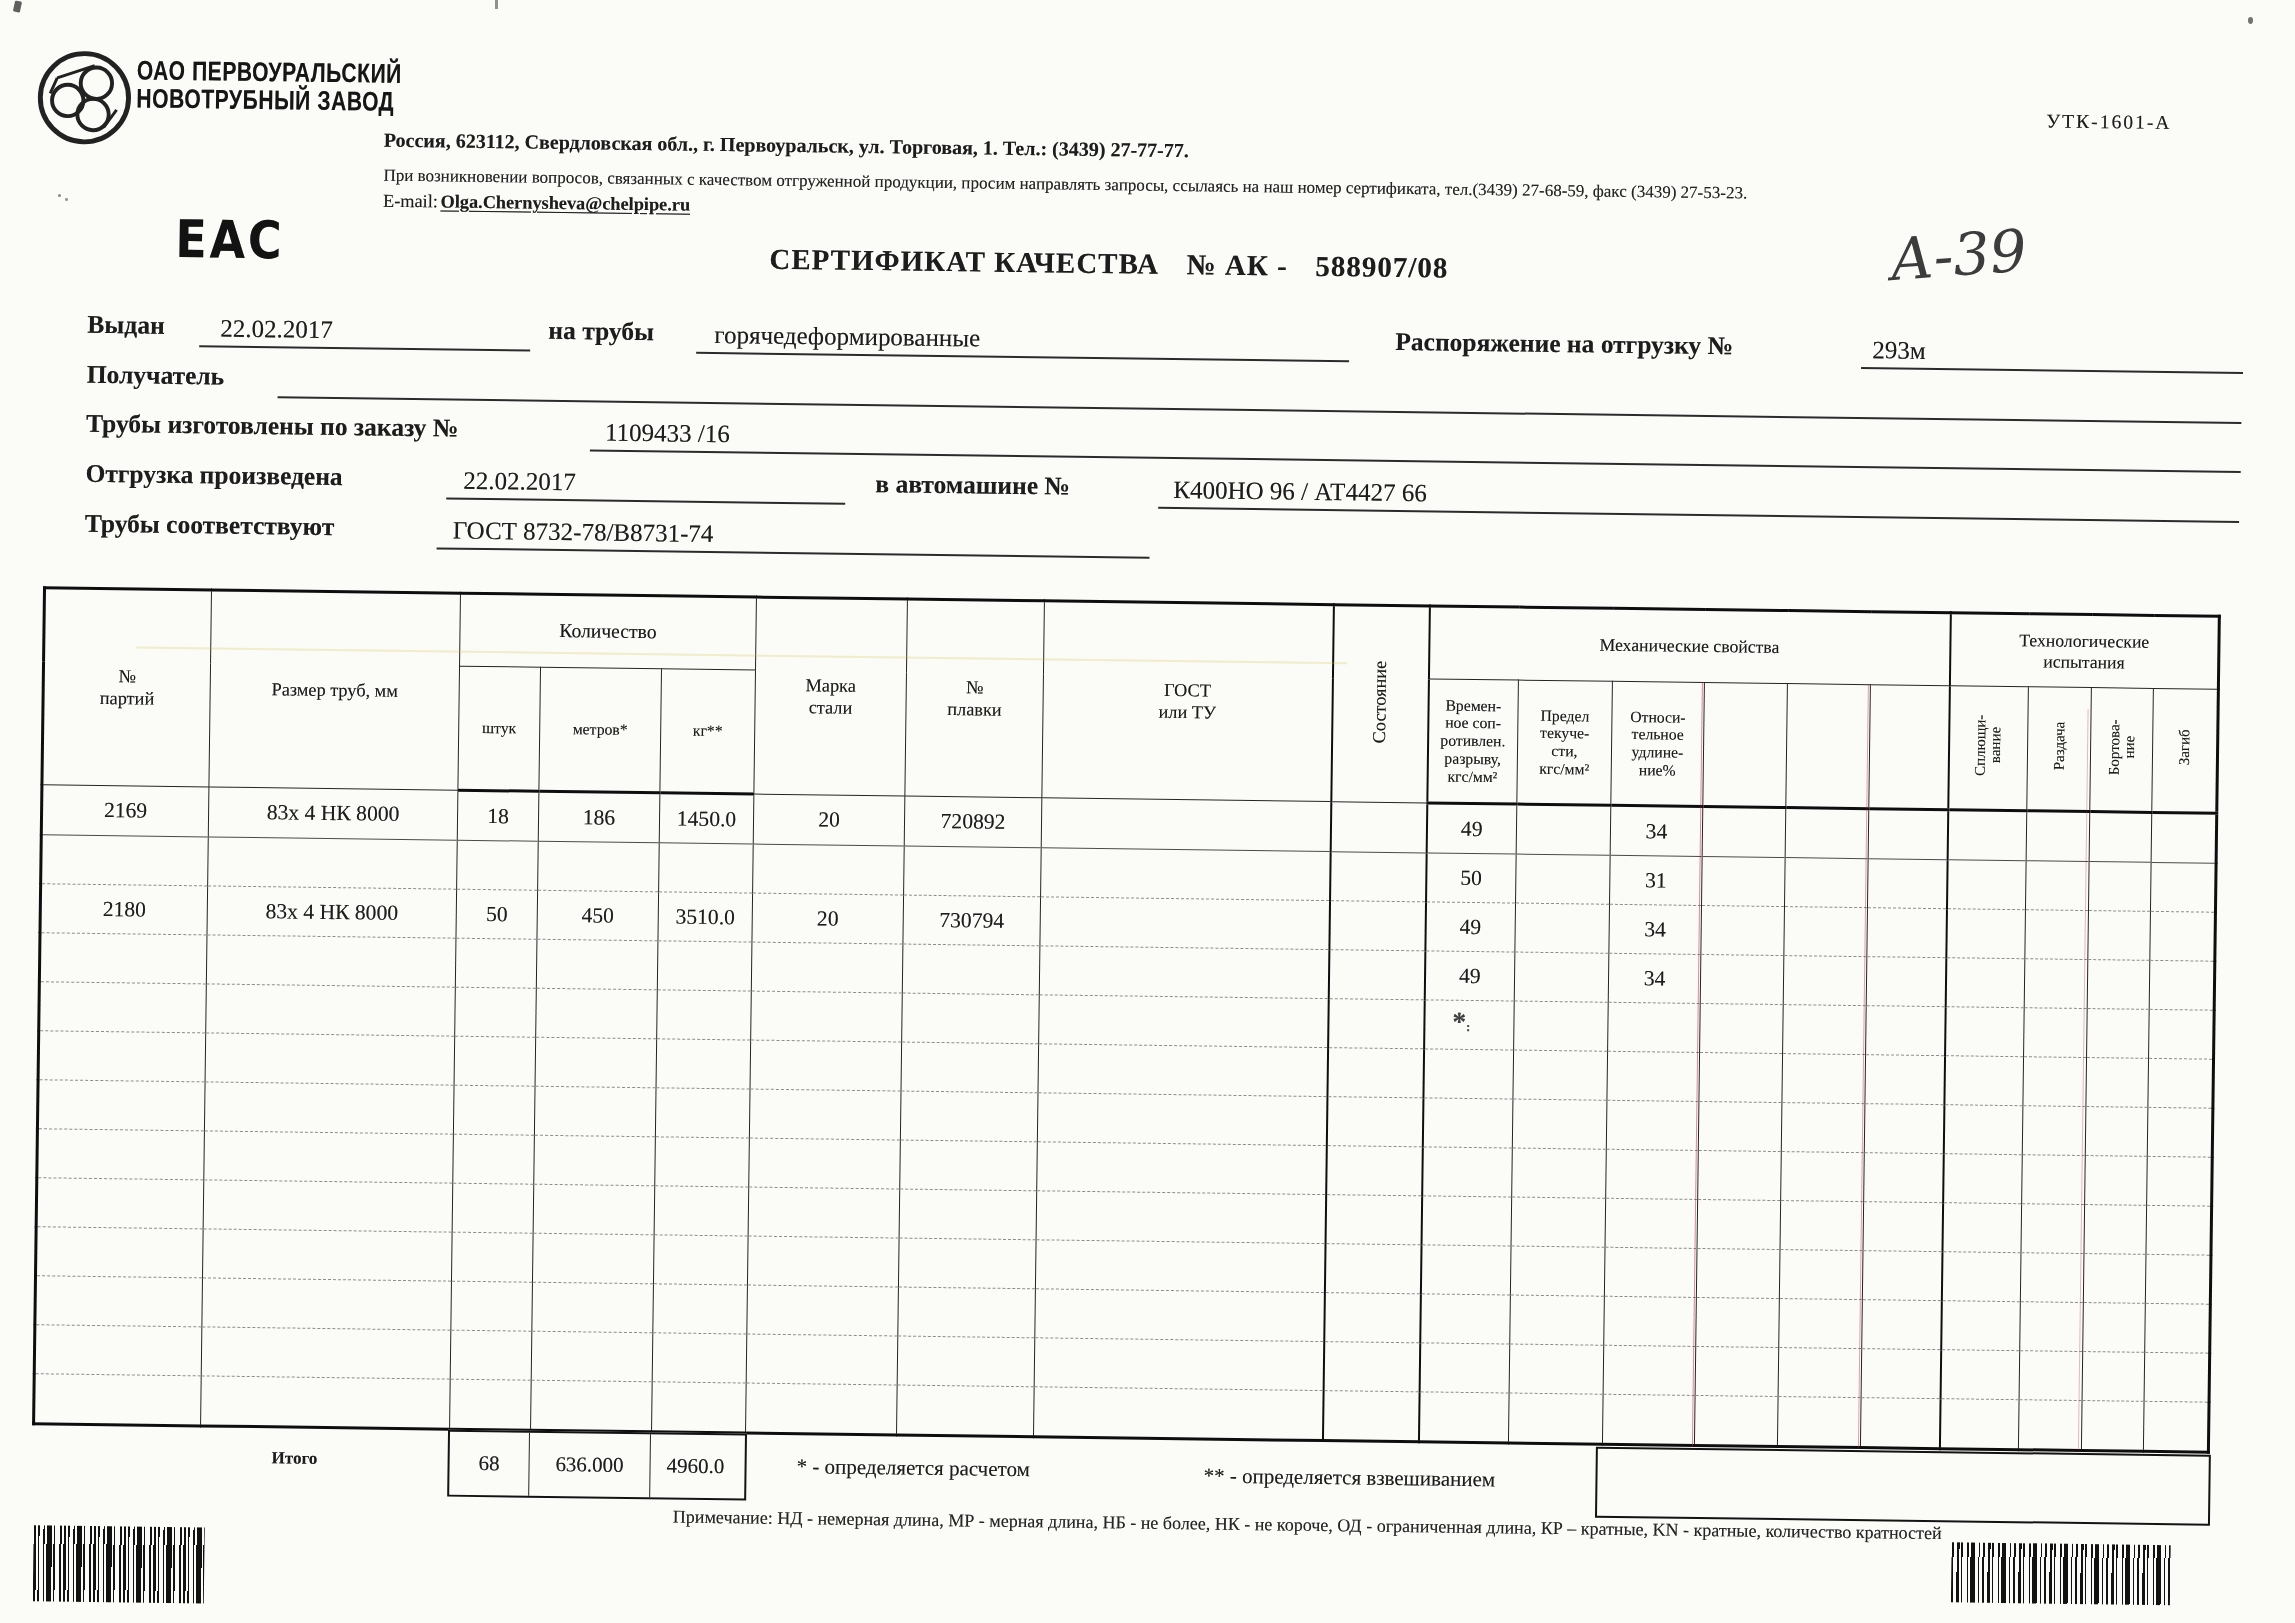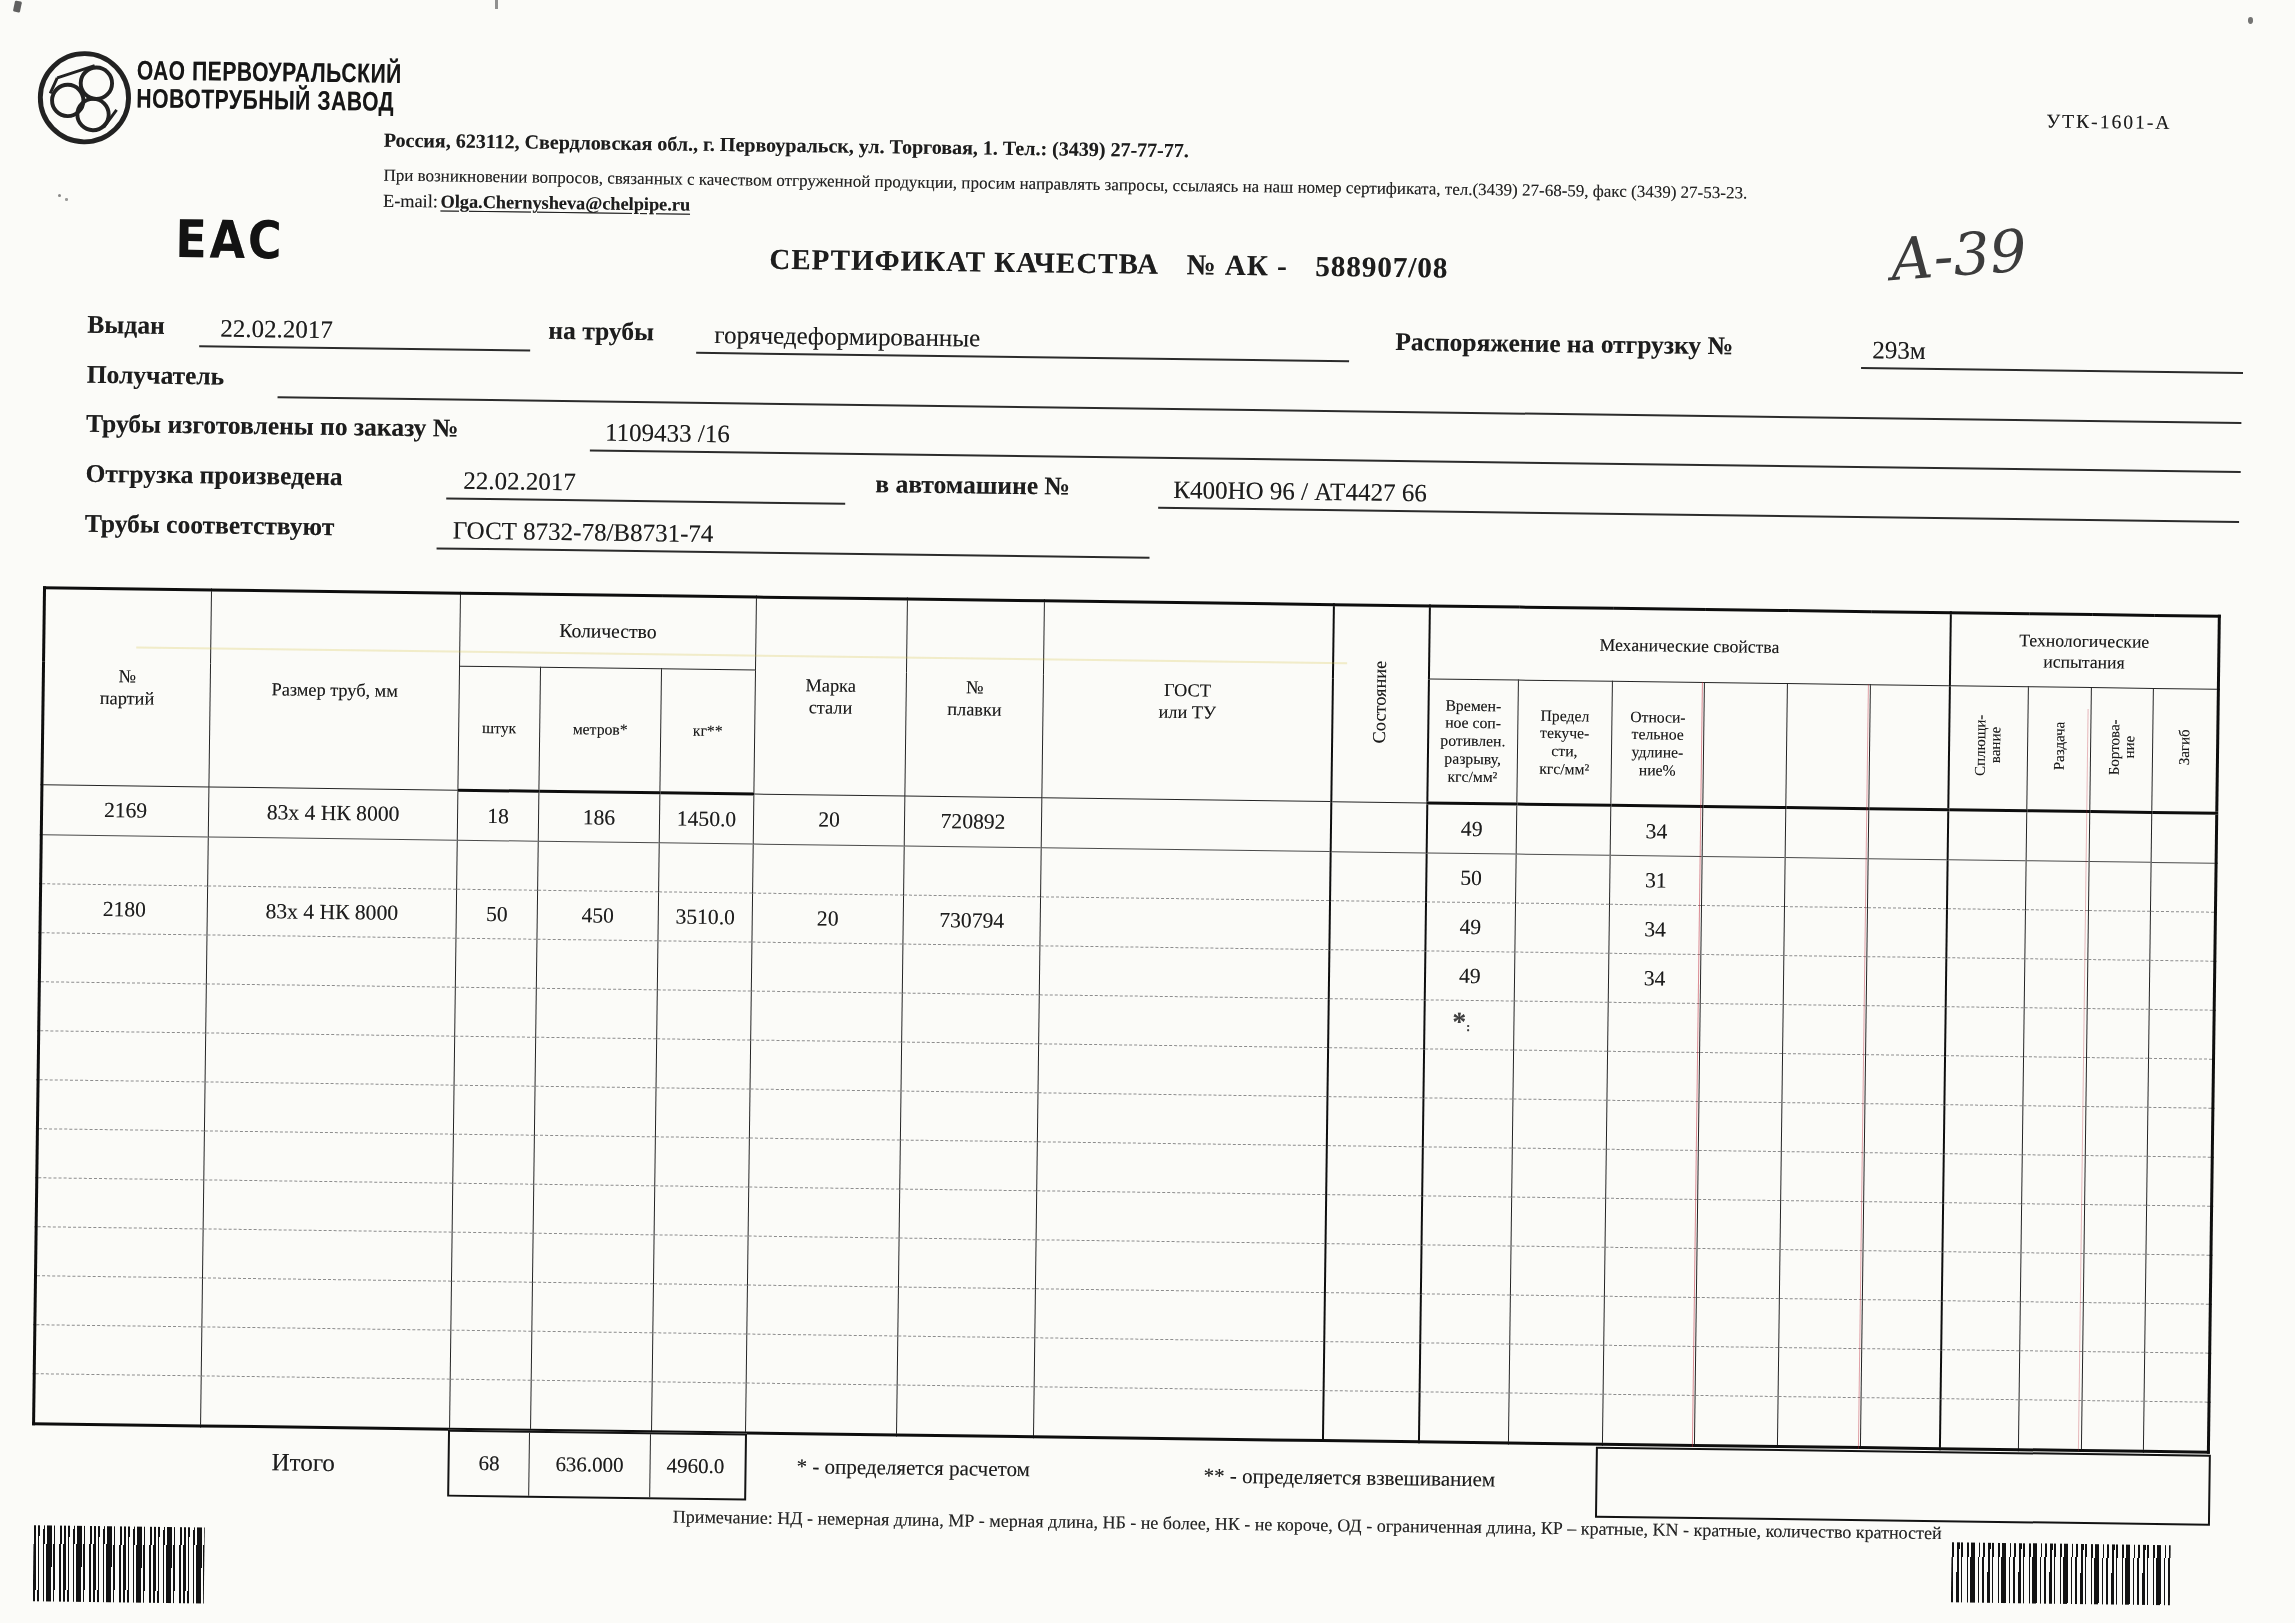--- a/index.html
+++ b/index.html
@@ -53,21 +53,21 @@
   tbody tr:nth-child(2) td{border-top:1.3px solid #4a4a4a;}
   tbody td:nth-child(9),tbody td:nth-child(10),tbody td:nth-child(16){border-left:2.6px solid #0e0e0e;}
 
   
   .totalbox{position:absolute;left:459px;top:1424px;width:295px;height:63px;
             border:2.6px solid #131313;display:flex;background:#fbfbf8;}
   .tc{flex:0 0 auto;display:flex;align-items:center;justify-content:center;font-size:21px;}
   .tc1{width:79px;border-right:1.3px solid #242424;}
   .tc2{width:120px;border-right:1.3px solid #242424;}
   .tc3{width:90px;}
-  .itogo{font-weight:normal;font-size:25px;}
+  .itogo{font-weight:bold;font-size:17px;}
   .fn{font-size:21px;}
   .rightbox{position:absolute;left:1607px;top:1426px;width:611px;height:67px;border:2.6px solid #131313;}
   .note{font-size:18px;color:#262626;}
 
   
   .barcode{position:absolute;background:
     repeating-linear-gradient(90deg,#121212 0 2.6px,transparent 2.6px 4.6px,#121212 4.6px 5.9px,
       transparent 5.9px 9.8px,#121212 9.8px 11px,transparent 11px 13px,#121212 13px 18.3px,
       transparent 18.3px 20px,#121212 20px 21.6px,transparent 21.6px 26px,#121212 26px 28px,
       transparent 28px 30px);}

